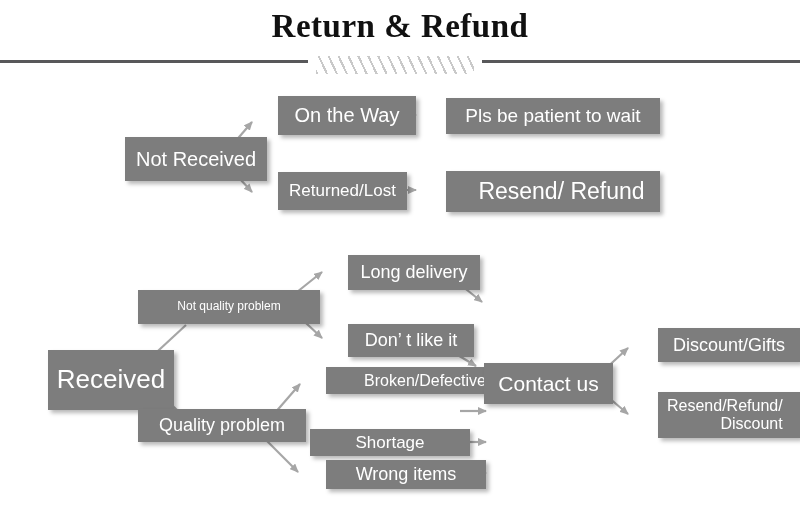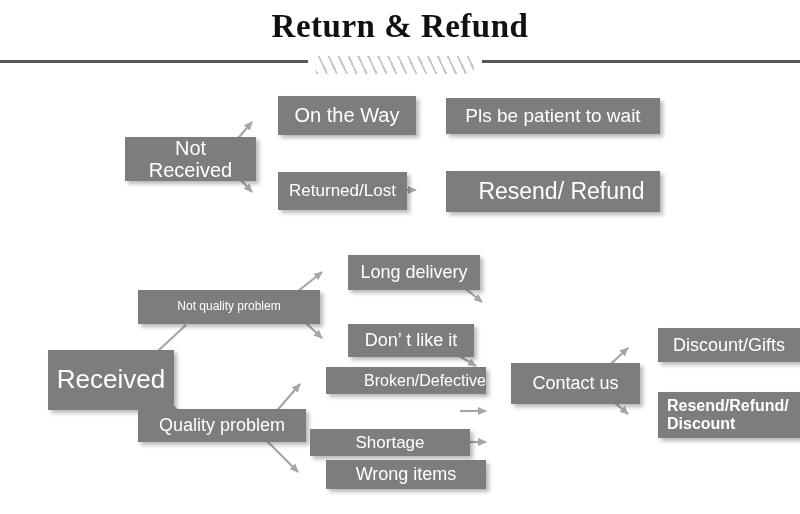--- a/index.html
+++ b/index.html
@@ -71,23 +71,22 @@
     text-align: center;
     line-height: 1.12;
     padding: 0 6px;
     font-size: 17px;
     white-space: pre-line;
     z-index: 2;
     margin-left: 28px;
   }
   .box.left-align {
     justify-content: flex-start;
-    text-align: left;
+    text-align: right;
     padding-left: 9px;
-    font-weight: bold;
   }
 
   
   #wires {
     position: absolute;
     top: 0;
     left: 0;
     width: 800px;
     height: 514px;
     z-index: 1;
@@ -150,21 +149,21 @@
       <path d="M460,442 L486,442" marker-end="url(#ah)"></path>
 
       <path d="M460,473 L486,473" marker-end="url(#ah)"></path>
 
       <path d="M602,372 L628,348" marker-end="url(#ah)"></path>
 
       <path d="M602,392 L628,414" marker-end="url(#ah)"></path>
     </g>
   </svg>
 
-  <div class="box" style="left:97px;  top:137px; width:131px; height:44px; font-size:20px;">Not Received</div>
+  <div class="box" style="left:97px;  top:137px; width:142px; height:44px; font-size:20px;">Not Received</div>
 
   <div class="box" style="left:250px; top:96px;  width:138px; height:39px; font-size:20px;">On the Way</div>
 
   <div class="box" style="left:418px; top:98px;  width:214px; height:36px; font-size:19px;">Pls be patient to wait</div>
 
   <div class="box" style="left:250px; top:172px; width:129px; height:38px; font-size:17px;">Returned/Lost</div>
 
   <div class="box" style="left:418px; top:171px; width:214px; height:41px; font-size:23px;padding-left:23px;">Resend/ Refund</div>
 
   <div class="box" style="left:20px;  top:350px; width:126px; height:60px; font-size:26px;">Received</div>
@@ -177,20 +176,20 @@
 
   <div class="box" style="left:320px; top:324px; width:126px; height:33px; font-size:18px;">Don’  t like it</div>
 
   <div class="box" style="left:298px; top:367px; width:160px; height:27px; font-size:16px;padding-left:44px;">Broken/Defective</div>
 
 
   <div class="box" style="left:282px; top:429px; width:160px; height:27px; font-size:17px;">Shortage</div>
 
   <div class="box" style="left:298px; top:460px; width:160px; height:29px; font-size:18px;">Wrong items</div>
 
-  <div class="box" style="left:483px; top:363px; width:129px; height:41px; font-size:18px;">Contact us</div>
+  <div class="box" style="left:456px; top:363px; width:129px; height:41px; font-size:21px;">Contact us</div>
 
   <div class="box" style="left:630px; top:328px; width:142px; height:34px; font-size:18px;">Discount/Gifts</div>
 
   <div class="box left-align" style="left:630px; top:392px; width:142px; height:46px; font-size:16px;">Resend/Refund/
 Discount</div>
 
 </div>
 
 </body></html>

